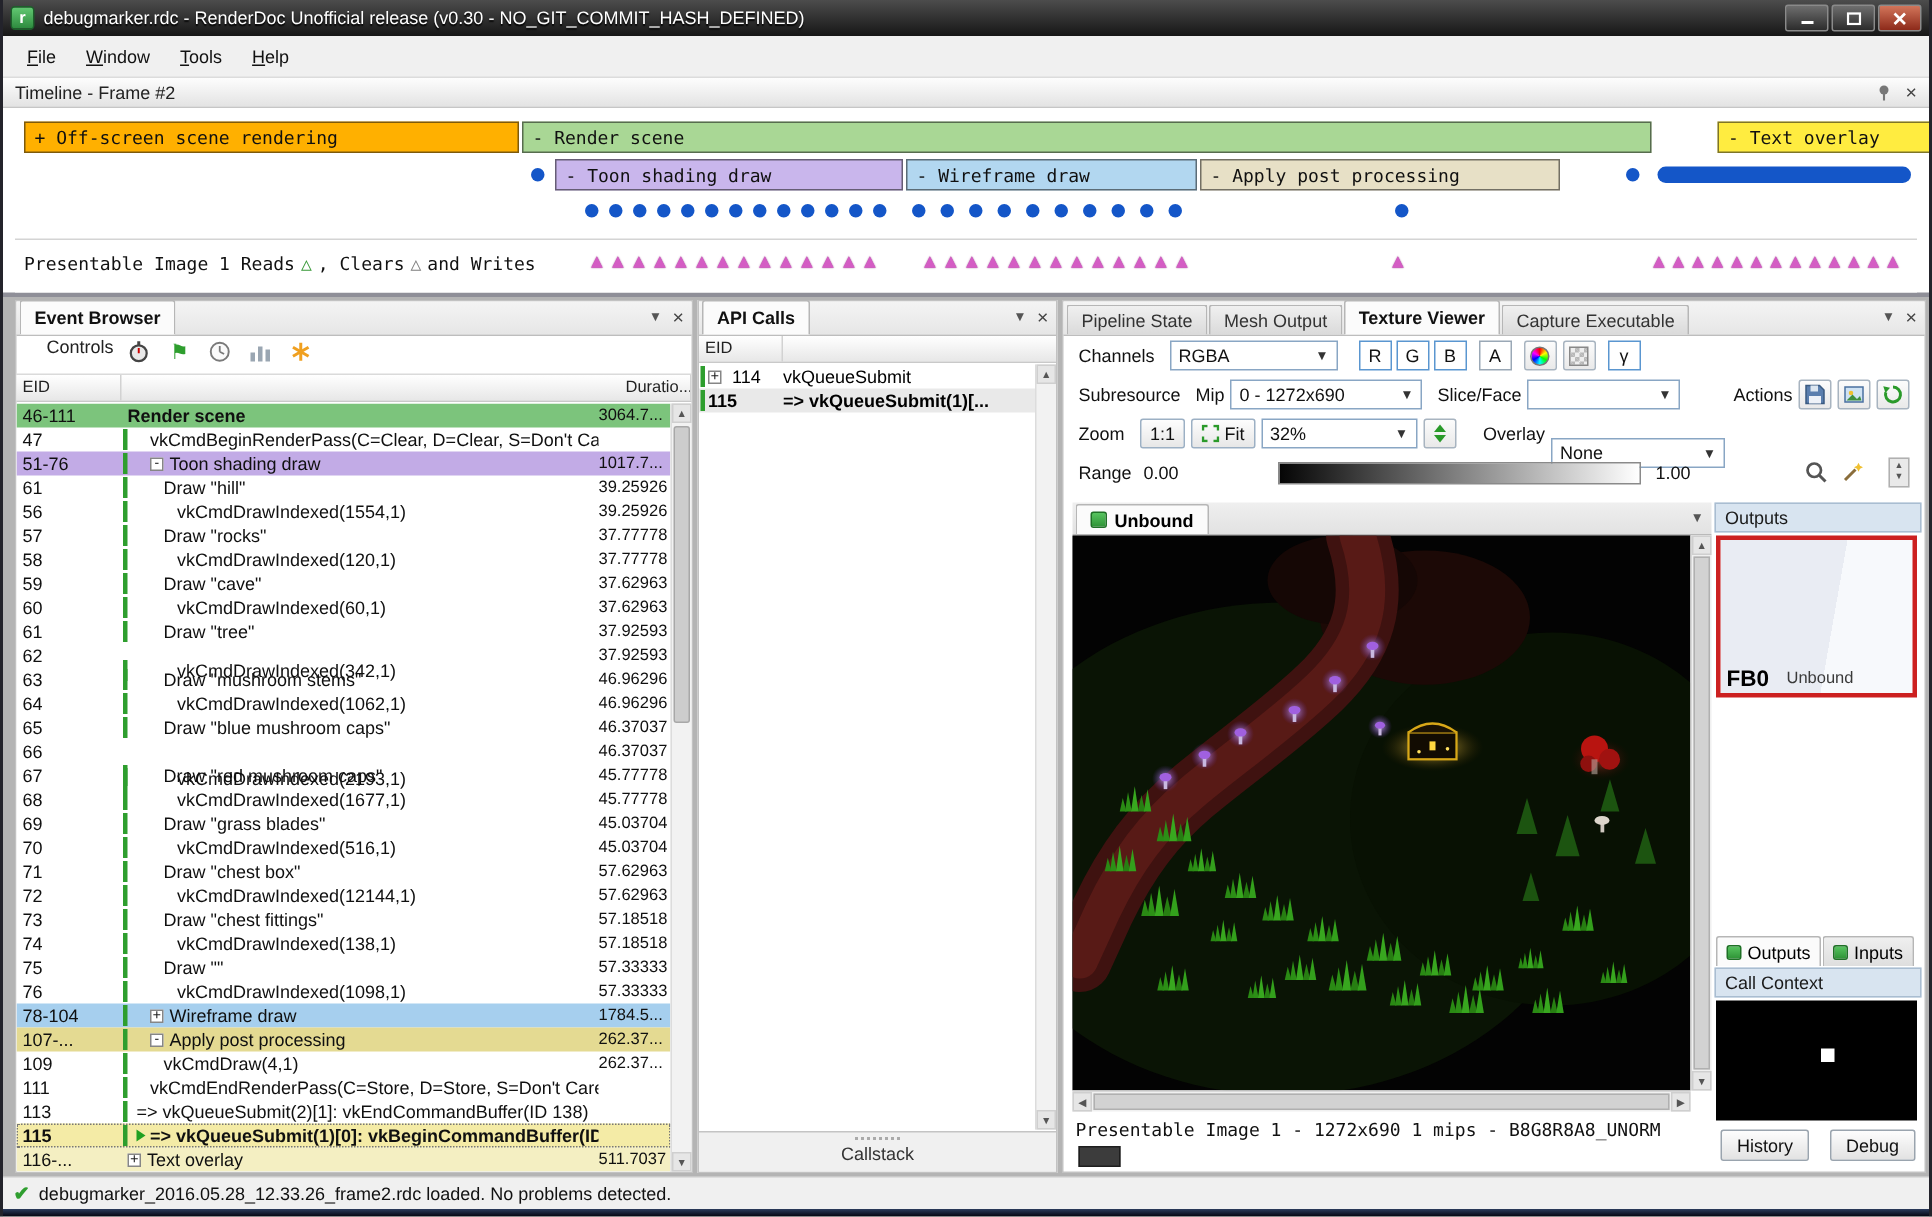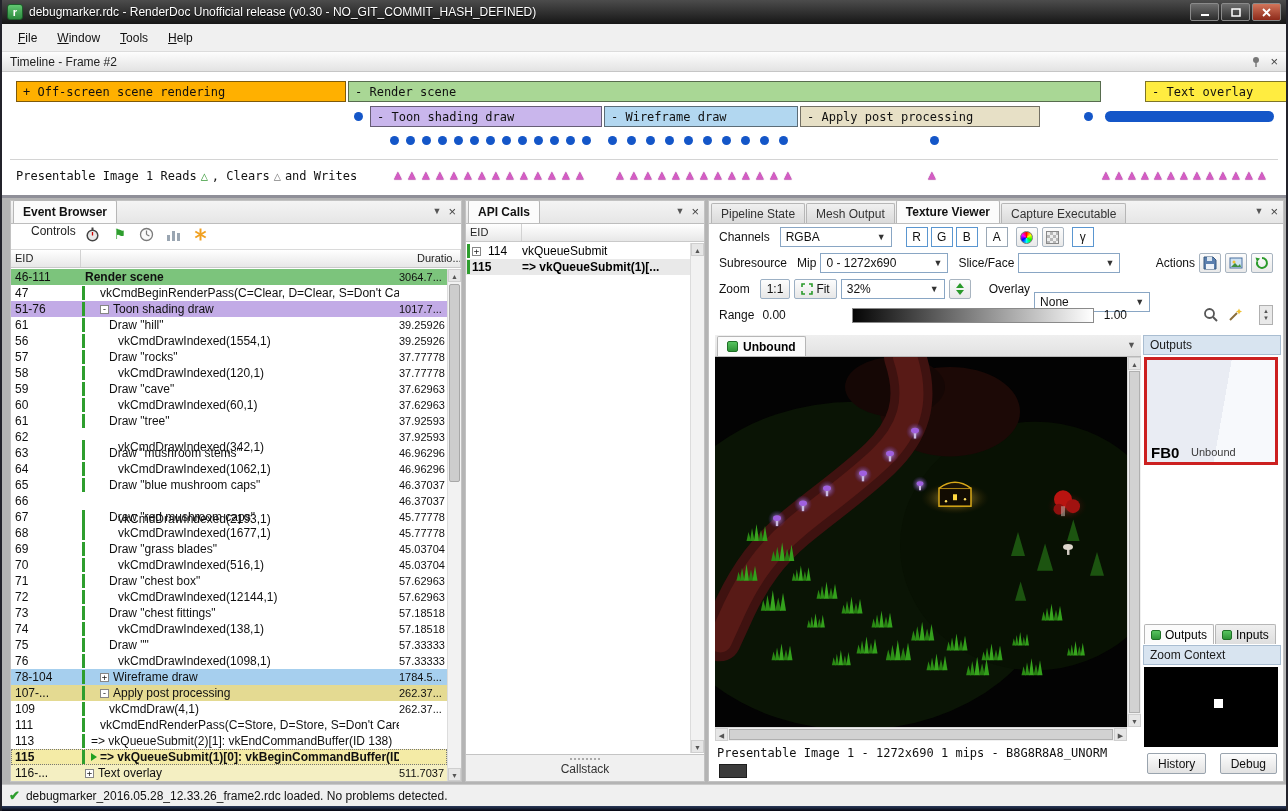--- a/index.html
+++ b/index.html
@@ -917,21 +917,21 @@
             <div class="side-tab active">
               <span class="gicon"></span>
               <span>Outputs</span>
             </div>
             <div class="side-tab">
               <span class="gicon"></span>
               <span>Inputs</span>
             </div>
           </div>
           <div class="side-header pc-header">
-            <span>Zoom Context</span>
+            <span>Call Context</span>
           </div>
           <div class="pc-box">
             <div class="pc-dot"></div>
           </div>
           <div class="side-btns">
             <span class="sbtn">
                 <span>History</span>
               </span>
             <span class="sbtn">
                 <span>Debug</span>

